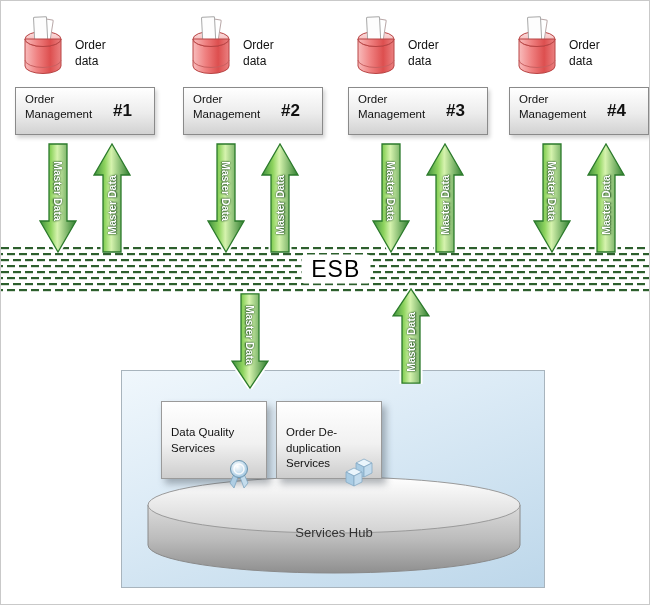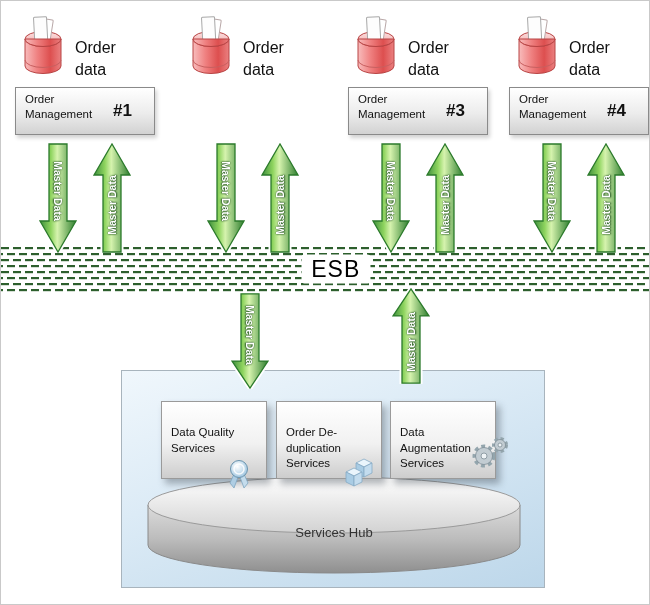--- a/index.html
+++ b/index.html
@@ -5,21 +5,21 @@
   html,body { margin:0; padding:0; background:#fff; }
   .canvas {
     position:relative; width:650px; height:605px; box-sizing:border-box;
     background:#fff; border:1px solid #c9c9c9; overflow:hidden;
     font-family:"Liberation Sans", sans-serif; color:#111;
   }
   
   .system { position:absolute; top:14px; width:140px; height:238px; z-index:2; }
   .db-icon { position:absolute; left:7px; top:0; width:42px; height:66px; }
   .db-icon svg { width:100%; height:100%; display:block; }
-  .db-label { position:absolute; left:60px; top:22px; width:46px; font-size:16px; line-height:1.35; color:#111; }
+  .db-label { position:absolute; left:60px; top:22px; width:46px; font-size:12px; line-height:1.35; color:#111; }
   .om-box {
     position:absolute; left:0; top:72px; width:140px; height:48px; box-sizing:border-box;
     padding:4px 6px 4px 9px; font-size:11.5px; line-height:1.3;
     background:linear-gradient(#ffffff, #ececec 55%, #d2d2d2);
     border:1px solid #8a8a8a; box-shadow:2px 3px 4px rgba(0,0,0,.18);
   }
   .om-name { display:inline-block; width:86px; vertical-align:bottom; }
   .om-num  { display:inline-block; font-size:17px; font-weight:bold; vertical-align:bottom; margin-left:2px; }
   
   .arrow { position:absolute; width:38px; height:110px; }
@@ -155,20 +155,23 @@
     </div>
   </div>
 
   <div class="system" style="left:182px">
     <div class="db-icon">
       <svg viewBox="0 0 42 66">
           <use href="#dbIcon"></use>
         </svg>
     </div>
     <div class="db-label">Order data</div>
+    <div class="om-box">
+      <span class="om-name">Order Management</span><span class="om-num">#2</span>
+    </div>
     <div class="arrow down" style="left:24px">
       <svg viewBox="0 0 38 110" preserveAspectRatio="none">
           <use href="#pDown" class="arrow-outline"></use>
           <use href="#pDown" class="arrow-fill"></use>
         </svg>
       <span class="arrow-label">Master Data</span>
     </div>
     <div class="arrow up" style="left:78px">
       <svg viewBox="0 0 38 110" preserveAspectRatio="none">
           <use href="#pUp" class="arrow-outline"></use>
@@ -274,29 +277,16 @@
           <polygon points="13,8 21,4 29,8 21,12" fill="#eaf5fc" stroke="#85aac4" stroke-width="0.8"></polygon>
           <polygon points="13,8 13,18 21,22 21,12" fill="#a9cce4" stroke="#85aac4" stroke-width="0.8"></polygon>
           <polygon points="29,8 29,18 21,22 21,12" fill="#c3dcee" stroke="#85aac4" stroke-width="0.8"></polygon>
           <polygon points="3,17 11,13 19,17 11,21" fill="#eaf5fc" stroke="#85aac4" stroke-width="0.8"></polygon>
           <polygon points="3,17 3,27 11,31 11,21" fill="#a9cce4" stroke="#85aac4" stroke-width="0.8"></polygon>
           <polygon points="19,17 19,27 11,31 11,21" fill="#c3dcee" stroke="#85aac4" stroke-width="0.8"></polygon>
         </svg>
       </span>
     </div>
 
-    <div class="svc" style="left:268px">
-      <span class="svc-label">Data Augmentation Services</span>
-      <span class="icon icon-gears">
-        <svg viewBox="0 0 44 34">
-          <circle cx="32" cy="9" r="6" fill="none" stroke="#93a5ad" stroke-width="4" stroke-dasharray="3 2.6"></circle>
-          <circle cx="32" cy="9" r="5.5" fill="#c2ccd2" stroke="#7d8d95" stroke-width="0.8"></circle>
-          <circle cx="32" cy="9" r="2" fill="#eef3f6" stroke="#7d8d95" stroke-width="0.8"></circle>
-          <circle cx="16" cy="20" r="9" fill="none" stroke="#93a5ad" stroke-width="5" stroke-dasharray="3.6 3"></circle>
-          <circle cx="16" cy="20" r="8.5" fill="#c2ccd2" stroke="#7d8d95" stroke-width="0.8"></circle>
-          <circle cx="16" cy="20" r="3" fill="#eef3f6" stroke="#7d8d95" stroke-width="0.8"></circle>
-        </svg>
-      </span>
-    </div>
 
   </div>
 
 </div>
 
 </body></html>

